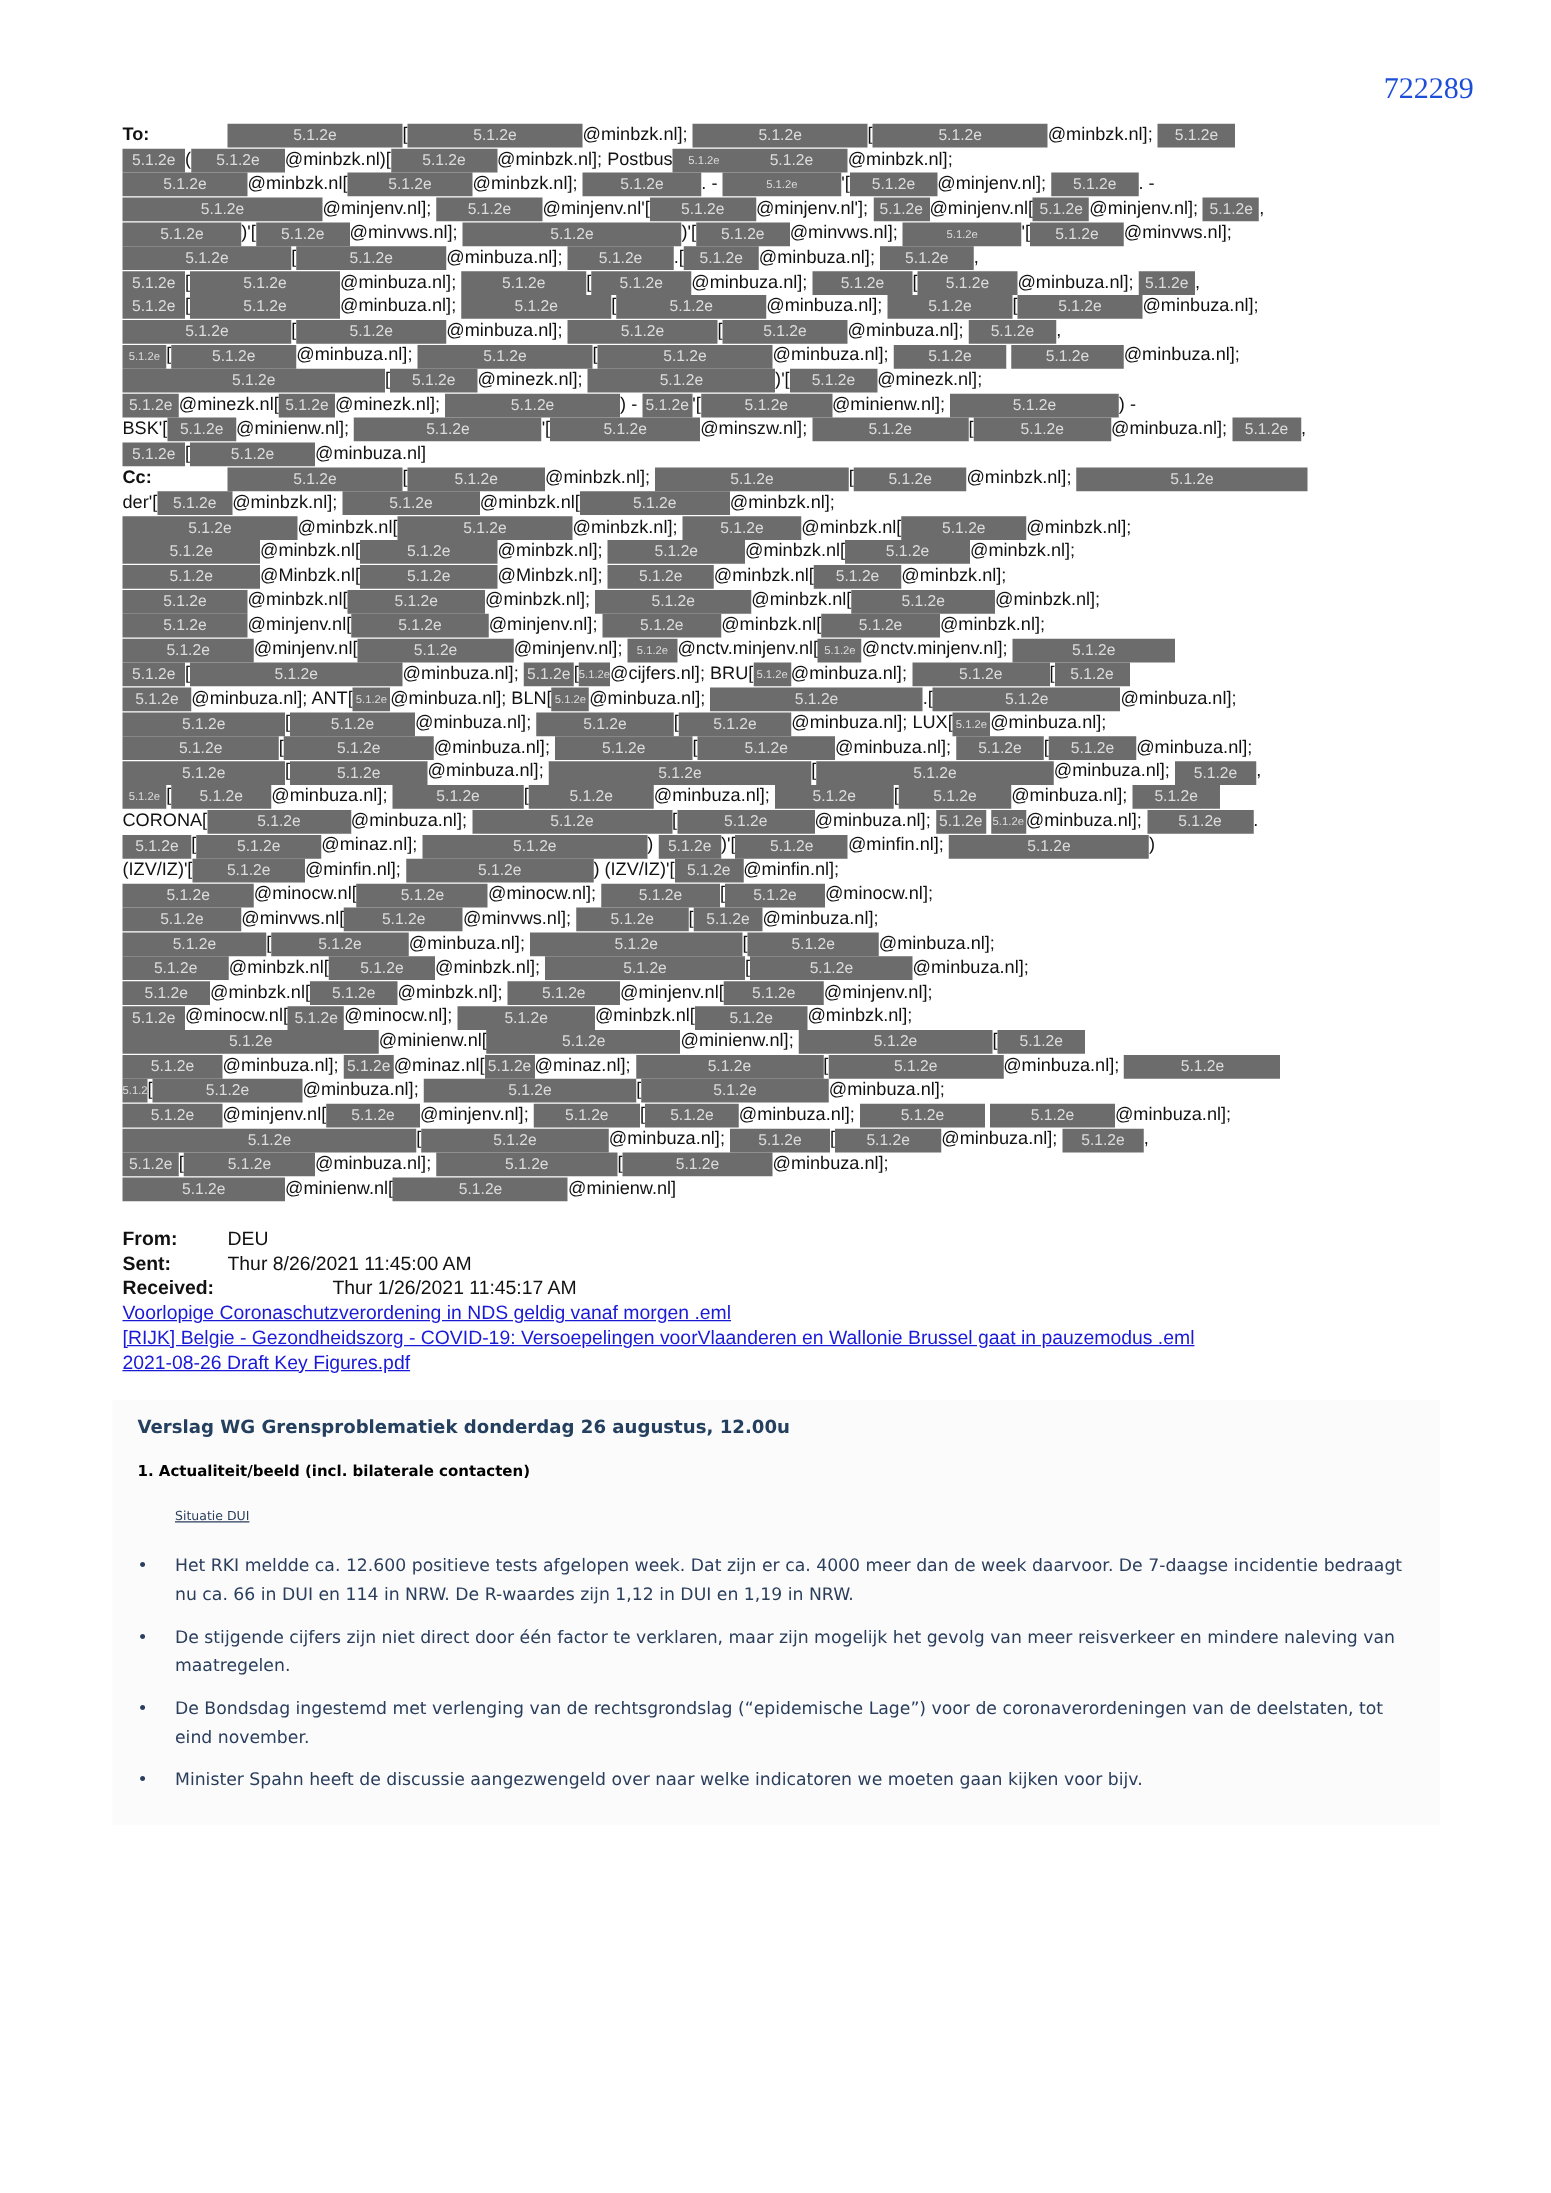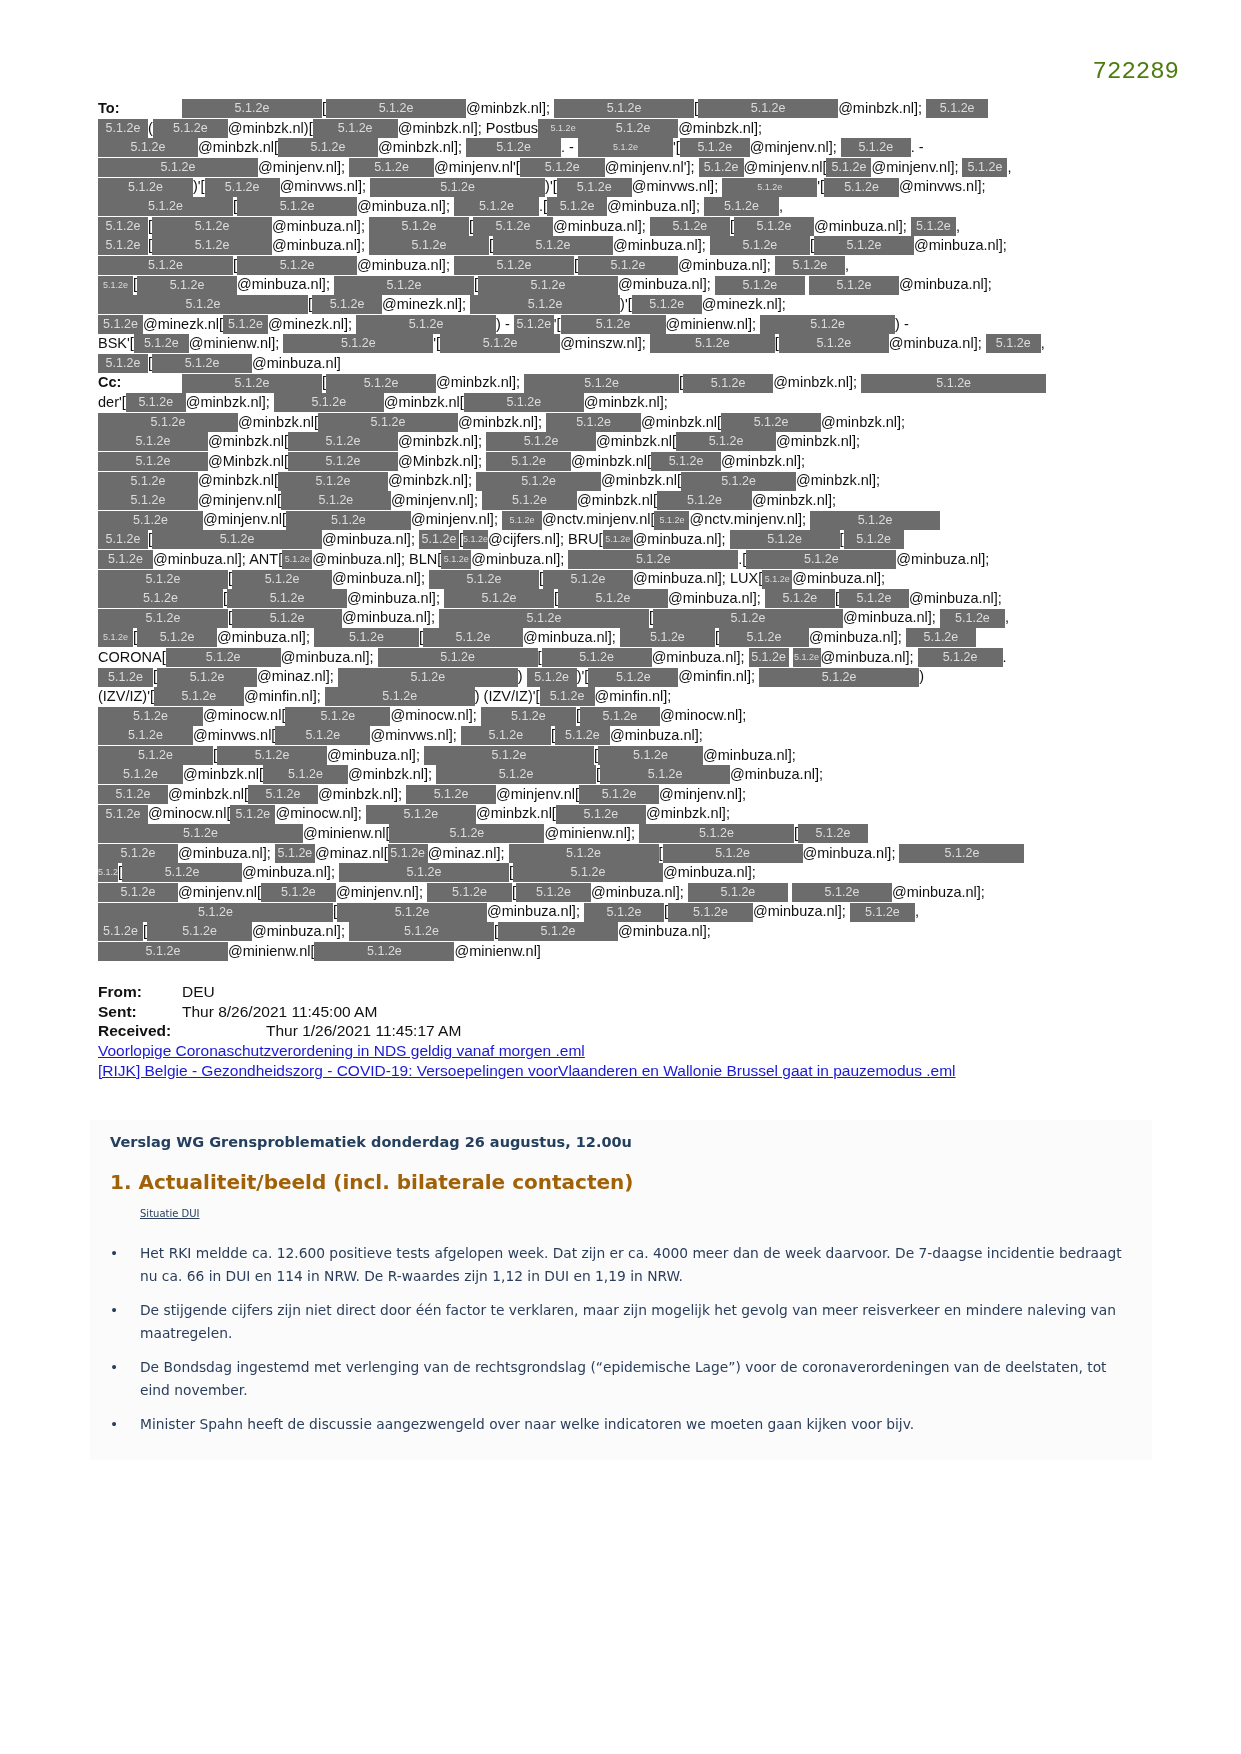--- a/index.html
+++ b/index.html
@@ -1,32 +1,32 @@
 <!DOCTYPE html>
 <html><head>
 <meta charset="utf-8">
 <style>
   html, body { margin:0; padding:0; background:#ffffff; }
   body { width:1241px; height:1754px; position:relative; overflow:hidden; font-family:"Liberation Sans", sans-serif; color:#111; }
-  .doc-id { position:absolute; top:58px; right:62px; font-size:24px; color:#4d7c0f; font-family:Liberation Mono, monospace; }
+  .doc-id { position:absolute; top:58px; right:62px; font-size:24px; color:#1d4ed8; font-family:Liberation Serif, serif; }
   .header-block { position:absolute; left:98px; top:99px; width:1060px; font-size:14.5px; line-height:19.6px; }
   .hline { white-space:nowrap; height:19.6px; display:flex; align-items:center; }
   .label { font-weight:bold; display:inline-block; }
   .seg-t { white-space:pre; display:inline-block; }
   .seg-r { display:inline-block; height:19px; background:#6c6c6c; color:#dcdcdc; font-size:12.5px; text-align:center; line-height:19px; vertical-align:middle; overflow:hidden; }
   .seg-r.small { font-size:9px; }
   .meta { position:absolute; left:98px; top:982px; font-size:15.5px; line-height:19.7px; }
   .meta-row { display:flex; white-space:nowrap; }
   .meta-label { font-weight:bold; width:84px; display:inline-block; }
   .meta-val { display:inline-block; }
   .meta-row.received .meta-label { width:168px; }
   .attach { color:#1a1ad6; text-decoration:underline; display:block; white-space:nowrap; cursor:pointer; }
   .body-panel { position:absolute; left:90px; top:1120px; width:1062px; height:340px; background:#fbfbfb; font-family:"DejaVu Sans", sans-serif; color:#2a3e5c; font-size:14.2px; }
   .body-title { position:absolute; left:20px; top:14px; font-weight:bold; font-size:14.5px; color:#25405f; }
-  .section-title { position:absolute; left:20px; top:50px; font-weight:bold; font-size:20px; color:#a16207; }
+  .section-title { position:absolute; left:20px; top:50px; font-weight:bold; font-size:12px; color:#000000; }
   .sub-link { position:absolute; left:50px; top:88px; text-decoration:underline; color:#2a3e5c; font-size:10px; }
   .bullets { position:absolute; left:14px; top:122px; width:1030px; margin:0; padding:0; list-style:none; }
   .bullets li { position:relative; padding-left:36px; line-height:22.5px; margin-bottom:12px; font-size:13.8px; }
   .bullets li .dot { position:absolute; left:6px; top:0; }
 </style>
 </head>
 <body>
 
 <div class="doc-id">722289</div>
 
@@ -553,20 +553,21 @@
   <div class="meta-row">
     <span class="meta-label">Sent:</span>
     <span class="meta-val">Thur 8/26/2021 11:45:00 AM</span>
   </div>
   <div class="meta-row received">
     <span class="meta-label">Received:</span>
     <span class="meta-val">Thur 1/26/2021 11:45:17 AM</span>
   </div>
   <a class="attach">Voorlopige Coronaschutzverordening in NDS geldig vanaf morgen .eml</a>
   <a class="attach">[RIJK] Belgie - Gezondheidszorg - COVID-19: Versoepelingen voorVlaanderen en Wallonie Brussel gaat in pauzemodus .eml</a>
+  <a class="attach">2021-08-26 Draft Key Figures.pdf</a>
 </div>
 
 <div class="body-panel">
   <div class="body-title">Verslag WG Grensproblematiek donderdag 26 augustus, 12.00u</div>
   <div class="section-title">1. Actualiteit/beeld (incl. bilaterale contacten)</div>
   <div class="sub-link">Situatie DUI</div>
   <ul class="bullets">
     <li><span class="dot">•</span><span>Het RKI meldde ca. 12.600 positieve tests afgelopen week. Dat zijn er ca. 4000 meer dan de week daarvoor. De 7-daagse incidentie bedraagt nu ca. 66 in DUI en 114 in NRW. De R-waardes zijn 1,12 in DUI en 1,19 in NRW.</span></li>
     <li><span class="dot">•</span><span>De stijgende cijfers zijn niet direct door één factor te verklaren, maar zijn mogelijk het gevolg van meer reisverkeer en mindere naleving van maatregelen.</span></li>
     <li><span class="dot">•</span><span>De Bondsdag ingestemd met verlenging van de rechtsgrondslag (“epidemische Lage”) voor de coronaverordeningen van de deelstaten, tot eind november.</span></li>

